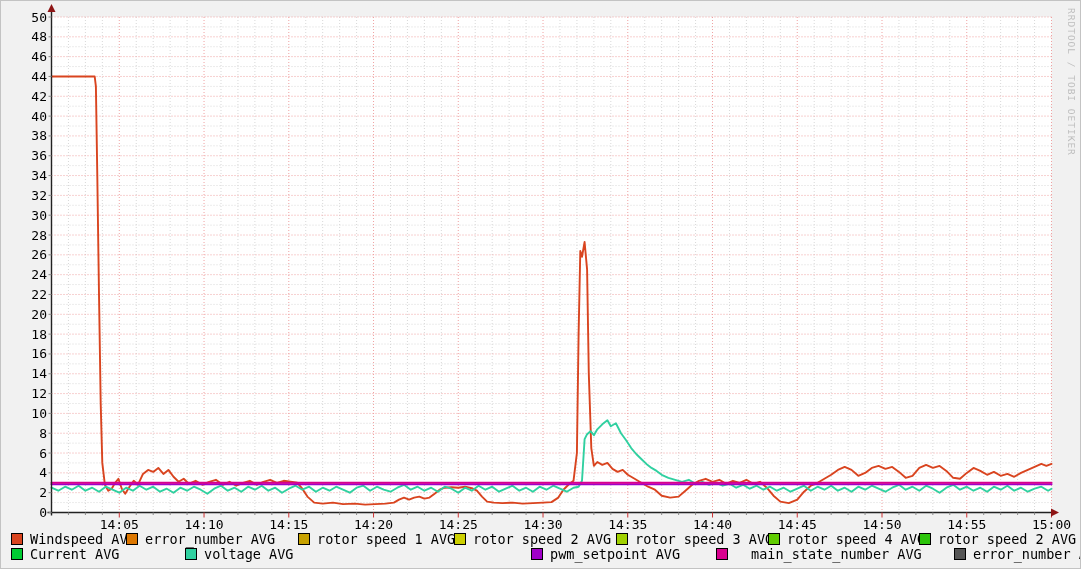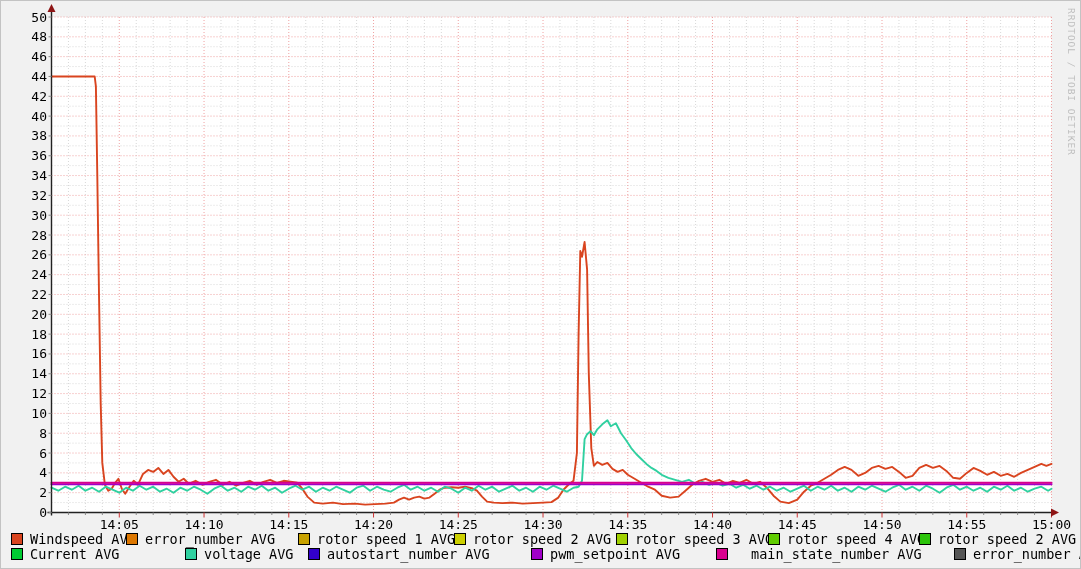--- a/index.html
+++ b/index.html
@@ -301,24 +301,20 @@
         <span>rotor speed 2 AVG</span>
       </div>
       <div class="legend-item" style="left: 10px; top: 546px;">
         <span class="swatch" style="background: rgb(0, 204, 51);"></span>
         <span>Current AVG</span>
       </div>
       <div class="legend-item" style="left: 160px; top: 546px; margin-left: 24px;">
         <span class="swatch" style="background: rgb(48, 208, 160);"></span>
         <span>voltage AVG</span>
       </div>
-      <div class="legend-item" style="left: 307px; top: 546px;">
-        <span class="swatch" style="background: rgb(51, 0, 204);"></span>
-        <span>autostart_number AVG</span>
-      </div>
       <div class="legend-item" style="left: 530px; top: 546px;">
         <span class="swatch" style="background: rgb(160, 0, 200);"></span>
         <span>pwm_setpoint AVG</span>
       </div>
       <div class="legend-item" style="left: 715px; top: 546px; gap: 16px;">
         <span class="swatch" style="background: rgb(216, 0, 142);"></span>
         <span>main_state_number AVG</span>
       </div>
       <div class="legend-item" style="left: 953px; top: 546px;">
         <span class="swatch" style="background: rgb(85, 85, 85);"></span>

